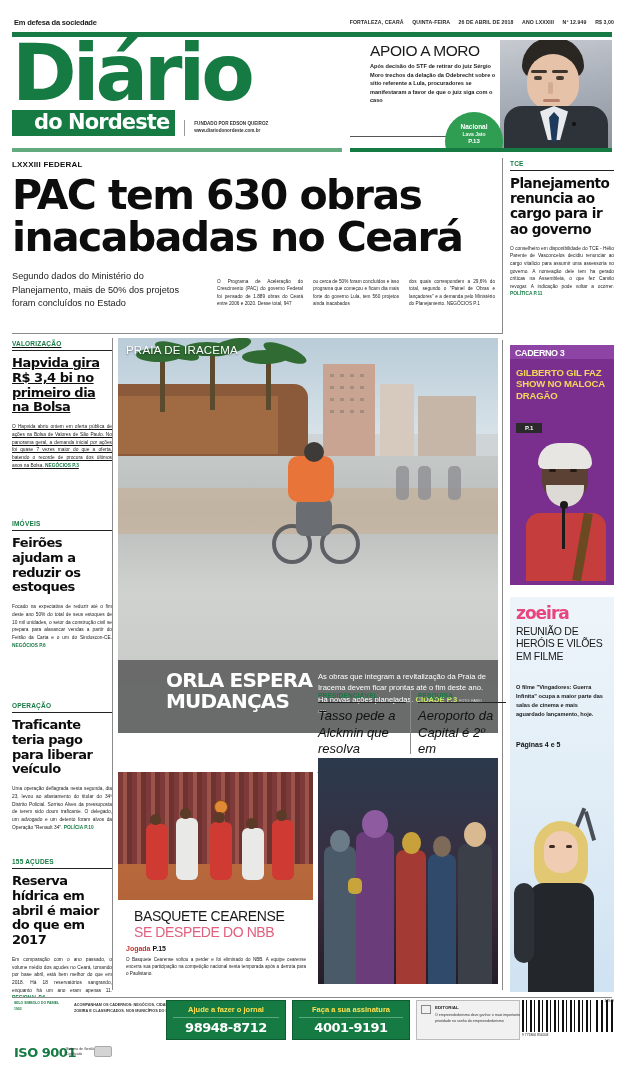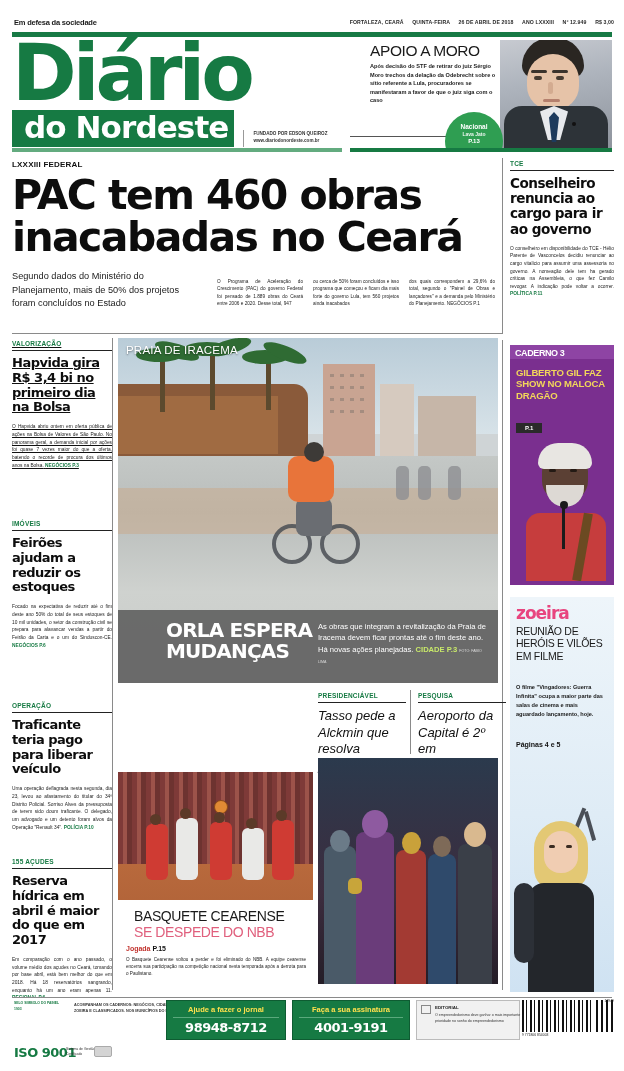--- a/index.html
+++ b/index.html
@@ -23,22 +23,22 @@
 
   
   .masthead { position: absolute; left: 12px; top: 42px; width: 330px; height: 100px; }
   .logo-main {
     font-family: "DejaVu Sans", sans-serif;
     font-size: 78px; font-weight: 700; line-height: 0.82;
     color: #167a43; letter-spacing: -4px;
   }
   .logo-sub-row { display: flex; align-items: flex-end; margin-top: 4px; }
   .logo-sub {
-    background: #167a43; color: #ffffff; font-size: 31px; font-weight: 700;
-    letter-spacing: -0.9px; padding: 1px 6px 3px 12px; line-height: 1.05;
+    background: #167a43; color: #ffffff; font-size: 21px; font-weight: 700;
+    letter-spacing: -0.9px; padding: 1px 6px 3px 22px; line-height: 1.05;
     font-family: "DejaVu Sans", sans-serif;
   }
   .logo-founded { margin-left: 9px; padding-left: 9px; border-left: 1px solid #999;
                   font-size: 4.6px; font-weight: 700; color: #333; line-height: 1.55; padding-bottom: 2px; }
   .logo-underbar { position: absolute; left: 12px; top: 148px; width: 330px; height: 4px; background: #63ab7f; }
 
   
   .moro { position: absolute; left: 350px; top: 40px; width: 262px; height: 108px; overflow: hidden; }
   .moro-photo {
     position: absolute; right: 0; top: -4px; width: 112px; height: 112px; overflow: hidden;
@@ -146,21 +146,21 @@
   .bw-gun2 { position: absolute; left: 74px; top: 24px; width: 4px; height: 30px; background: #4a4f57;
              transform: rotate(-16deg); }
 
   
   .brief { position: absolute; left: 12px; width: 100px; }
   .brief h3 { font-family: "DejaVu Sans", sans-serif; font-weight: 700; color: #0d0d0d;
               letter-spacing: -0.5px; line-height: 1.14; font-size: 13px; }
   .brief p { margin-top: 8px; font-size: 4.8px; line-height: 1.6; text-align: justify; color: #222; }
 
   
-  .photo { position: absolute; left: 118px; top: 338px; width: 380px; height: 345px; overflow: hidden;
+  .photo { position: absolute; left: 118px; top: 338px; width: 380px; height: 395px; overflow: hidden;
            background: #cfd4d6; }
   .photo-label { position: absolute; left: 8px; top: 6px; font-size: 11.5px; font-weight: 400;
                  color: #ffffff; letter-spacing: 0.2px; z-index: 6; text-shadow: 0 1px 2px rgba(0,0,0,.45); }
   .ph-sky { position: absolute; left: 0; top: 0; width: 380px; height: 96px;
             background: linear-gradient(180deg,#b9ccd8 0%,#d7e2e8 100%); }
   .ph-bldg { position: absolute; background: #cdb9ad; }
   .ph-bldg.b1 { left: 205px; top: 26px; width: 52px; height: 96px; background: #c9a492; }
   .ph-bldg.b2 { left: 262px; top: 46px; width: 34px; height: 76px; background: #d6cabf; }
   .ph-bldg.b3 { left: 300px; top: 58px; width: 58px; height: 64px; background: #c6b6a8; }
   .ph-win { position: absolute; background: rgba(120,110,105,.45); width: 4px; height: 3px; }
@@ -309,35 +309,35 @@
     <div class="moro-badge">
       <div class="b1">Nacional</div>
       <div class="b2">Lava Jato</div>
       <div class="b3">P.13</div>
     </div>
   </div>
   <div class="moro-underbar"></div>
 
   <div class="lead">
     <div class="kicker">LXXXIII FEDERAL</div>
-    <h1>PAC tem 460 obras inacabadas no Ceará</h1>
+    <h1>PAC tem 630 obras inacabadas no Ceará</h1>
     <div class="lead-sub">Segundo dados do Ministério do Planejamento, mais de 50% dos projetos foram concluídos no Estado</div>
     <div class="lead-cols">
       <div class="c">O Programa de Aceleração do Crescimento (PAC) do governo Federal foi pensado de 1.889 obras do Ceará entre 2006 e 2020. Desse total, 947</div>
       <div class="c">ou cerca de 50% foram concluídos e isso programa que começou e ficam dia mais forte do governo Lula, tem 560 projetos ainda inacabados</div>
       <div class="c">dos quais correspondem a 29,6% do total, segundo o "Painel de Obras e lançadores" e a demanda pelo Ministério do Planejamento. NEGÓCIOS P.1</div>
     </div>
   </div>
   <div class="vrule" style="left:502px; top:158px; height:176px;"></div>
   <div class="divider-h" style="left:12px; top:333px; width:490px;"></div>
 
   <div class="tce">
     <div class="sect-label">TCE</div>
     <div class="sect-rule"></div>
-    <h2>Conselheiro renuncia ao cargo para ir ao governo</h2>
+    <h2>Planejamento renuncia ao cargo para ir ao governo</h2>
     <p>
       <span>O conselheiro em disponibilidade do TCE - Hélio Parente de Vasconcelos decidiu renunciar ao cargo vitalício para assumir uma assessoria no governo. A nomeação dele tem ha gerado críticas na Assembleia, o que fez Camilo revogar. A indicação pode voltar a ocorrer.</span>
       <span class="ref">POLÍTICA P.11</span>
     </p>
   </div>
 
   <div class="caderno">
     <div class="caderno-tab">
       <span>CADERNO 3</span>
     </div>

